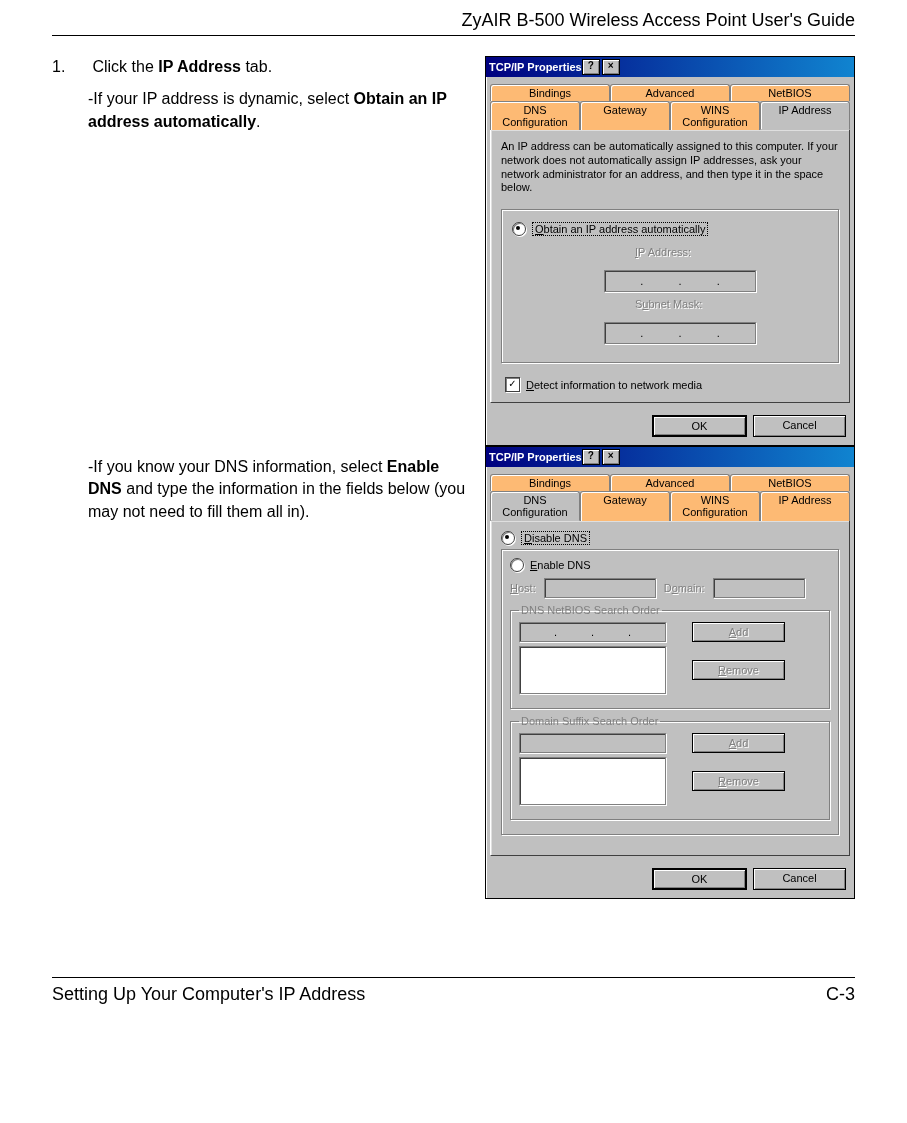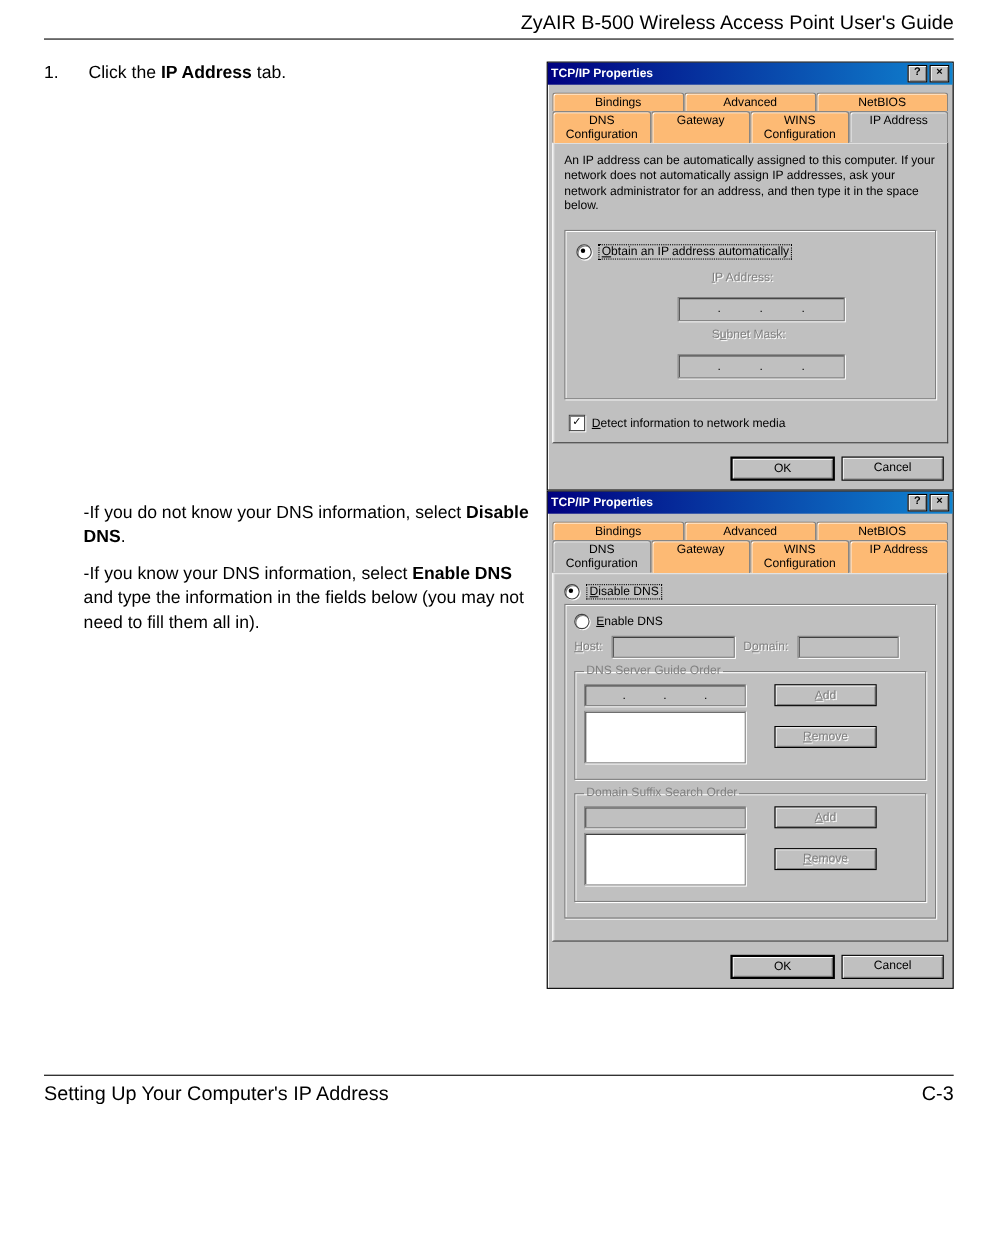--- a/index.html
+++ b/index.html
@@ -3,21 +3,21 @@
 <meta charset="utf-8">
 <style>
   body {
     margin: 0;
     padding: 0;
     font-family: Arial, Helvetica, sans-serif;
     background: #fff;
     width: 907px;
   }
   .page {
-    padding: 0 40px;
+    padding: 0 52px;
     box-sizing: border-box;
   }
   .header {
     border-bottom: 1.5px solid #000;
     text-align: right;
     padding: 10px 0 4px 0;
     font-size: 18px;
   }
   .footer {
     border-top: 1.5px solid #000;
@@ -56,21 +56,20 @@
     background: #c0c0c0;
     border: 1px solid #000;
     box-shadow: 1px 1px 0 #fff inset;
     font-family: "MS Sans Serif", Tahoma, sans-serif;
     font-size: 11px;
   }
   .titlebar {
     background: linear-gradient(to right, #000080, #1084d0);
     color: #fff;
     display: flex;
-    justify-content: space-between;
     align-items: center;
     padding: 2px 3px;
     font-weight: bold;
     font-size: 11px;
   }
   .titlebar-buttons { display: flex; gap: 2px; }
   .tbtn {
     width: 16px; height: 14px;
     background: #c0c0c0;
     border: 1px solid #000;
@@ -249,20 +248,23 @@
     <span>ZyAIR B-500 Wireless Access Point User's Guide</span>
   </div>
 
   <div class="content">
 
     <div class="row">
       <div class="text-col">
         <div>
           <span class="num">1.</span>
           <span>Click the </span><b>IP Address</b><span> tab.</span>
+        </div>
+        <div class="indent">
+          <span>-If your IP address is dynamic, select </span><b>Obtain an IP address automatically</b><span>.</span>
         </div>
       </div>
 
       <div class="dialog">
         <div class="titlebar">
           <span>TCP/IP Properties</span>
           <div class="titlebar-buttons">
             <div class="tbtn">?</div>
             <div class="tbtn">×</div>
           </div>
@@ -310,23 +312,20 @@
         <div class="button-row">
           <div class="btn default">OK</div>
           <div class="btn">Cancel</div>
         </div>
       </div>
     </div>
 
     <div class="row">
       <div class="text-col">
         <div class="indent">
-          <span>-If you do not know your DNS information, select </span><b>Disable DNS</b><span>.</span>
-        </div>
-        <div class="indent">
           <span>-If you know your DNS information, select </span><b>Enable DNS</b><span> and type the information in the fields below (you may not need to fill them all in).</span>
         </div>
       </div>
 
       <div class="dialog">
         <div class="titlebar">
           <span>TCP/IP Properties</span>
           <div class="titlebar-buttons">
             <div class="tbtn">?</div>
             <div class="tbtn">×</div>
@@ -354,21 +353,21 @@
               <span><span class="underline">E</span><span>nable DNS</span></span>
             </div>
             <div class="dns-row">
               <span class="disabled-text"><span class="underline">H</span><span>ost:</span></span>
               <div class="small-input" style="width:110px;flex:none;"></div>
               <span class="disabled-text"><span>D</span><span class="underline">o</span><span>main:</span></span>
               <div class="small-input" style="width:90px;flex:none;"></div>
             </div>
 
             <fieldset class="inner">
-              <legend>DNS Server Guide Order</legend>
+              <legend>DNS NetBIOS Search Order</legend>
               <div class="dns-row">
                 <div class="ip-input" style="width:145px;height:18px;">
                   <span>.</span>
                     <span>.</span>
                     <span>.</span>
                 </div>
                 <div class="btn-col">
                   <div class="btn small disabled"><span class="underline">A</span><span>dd</span></div>
                 </div>
               </div>

